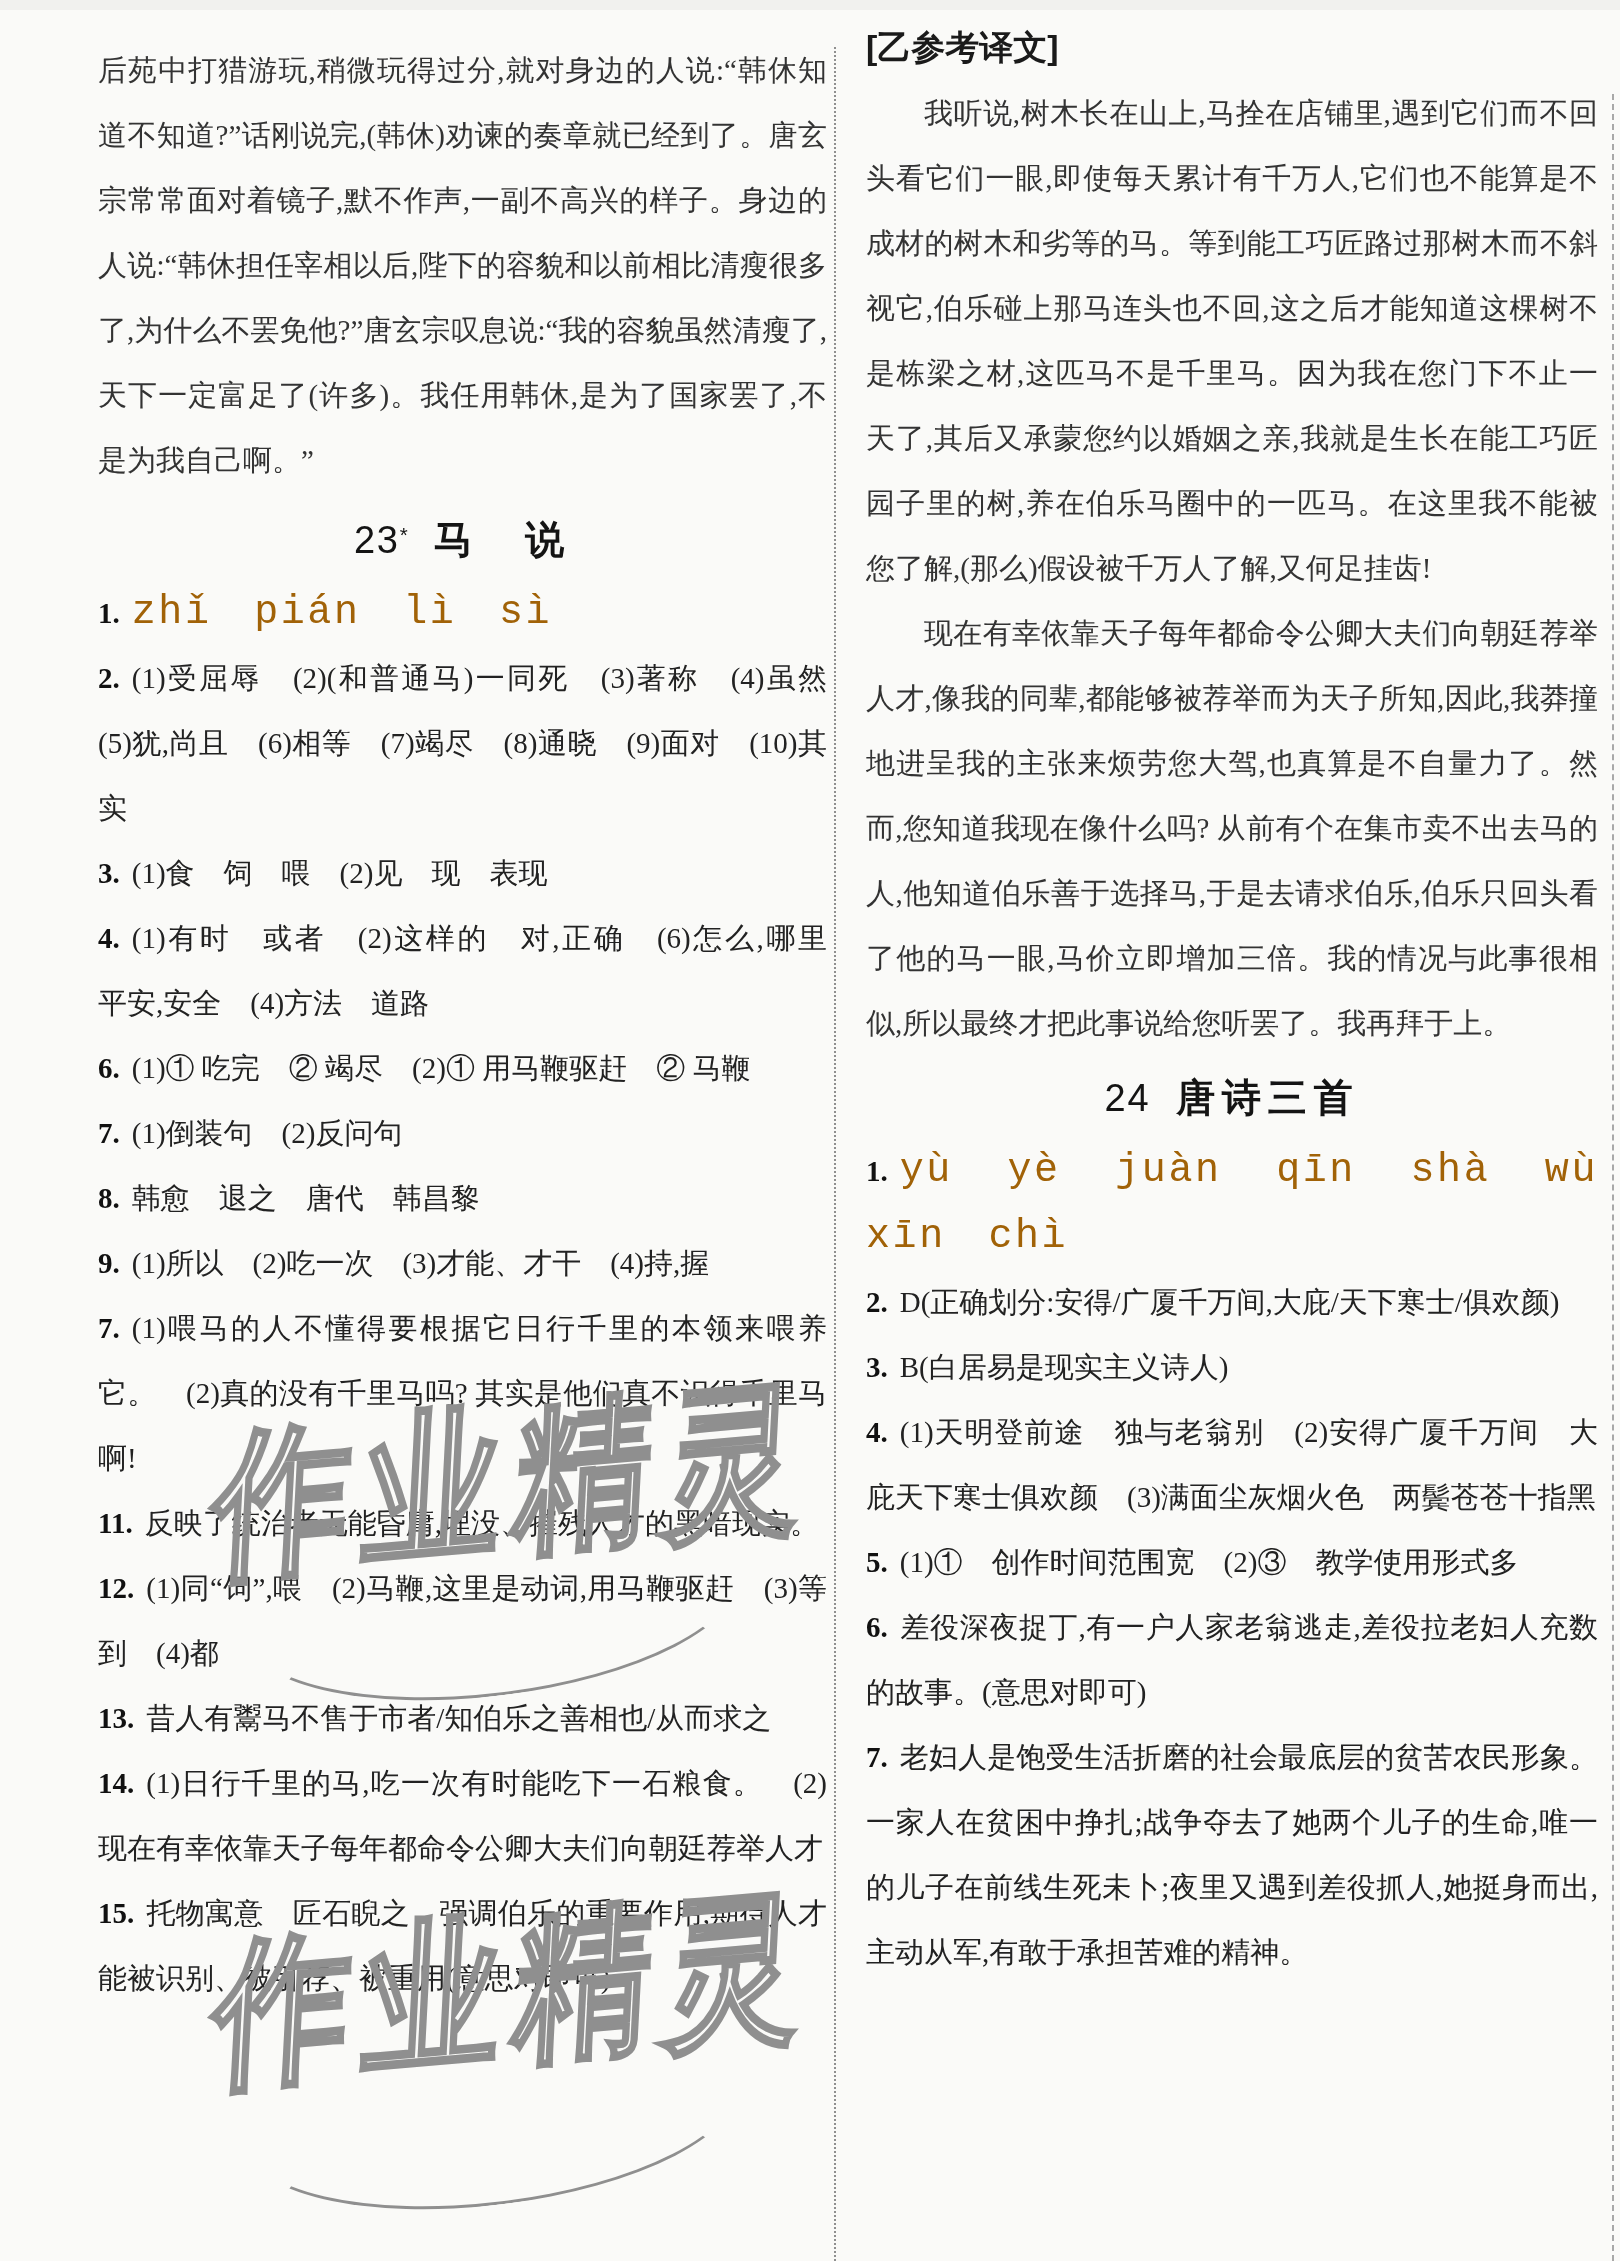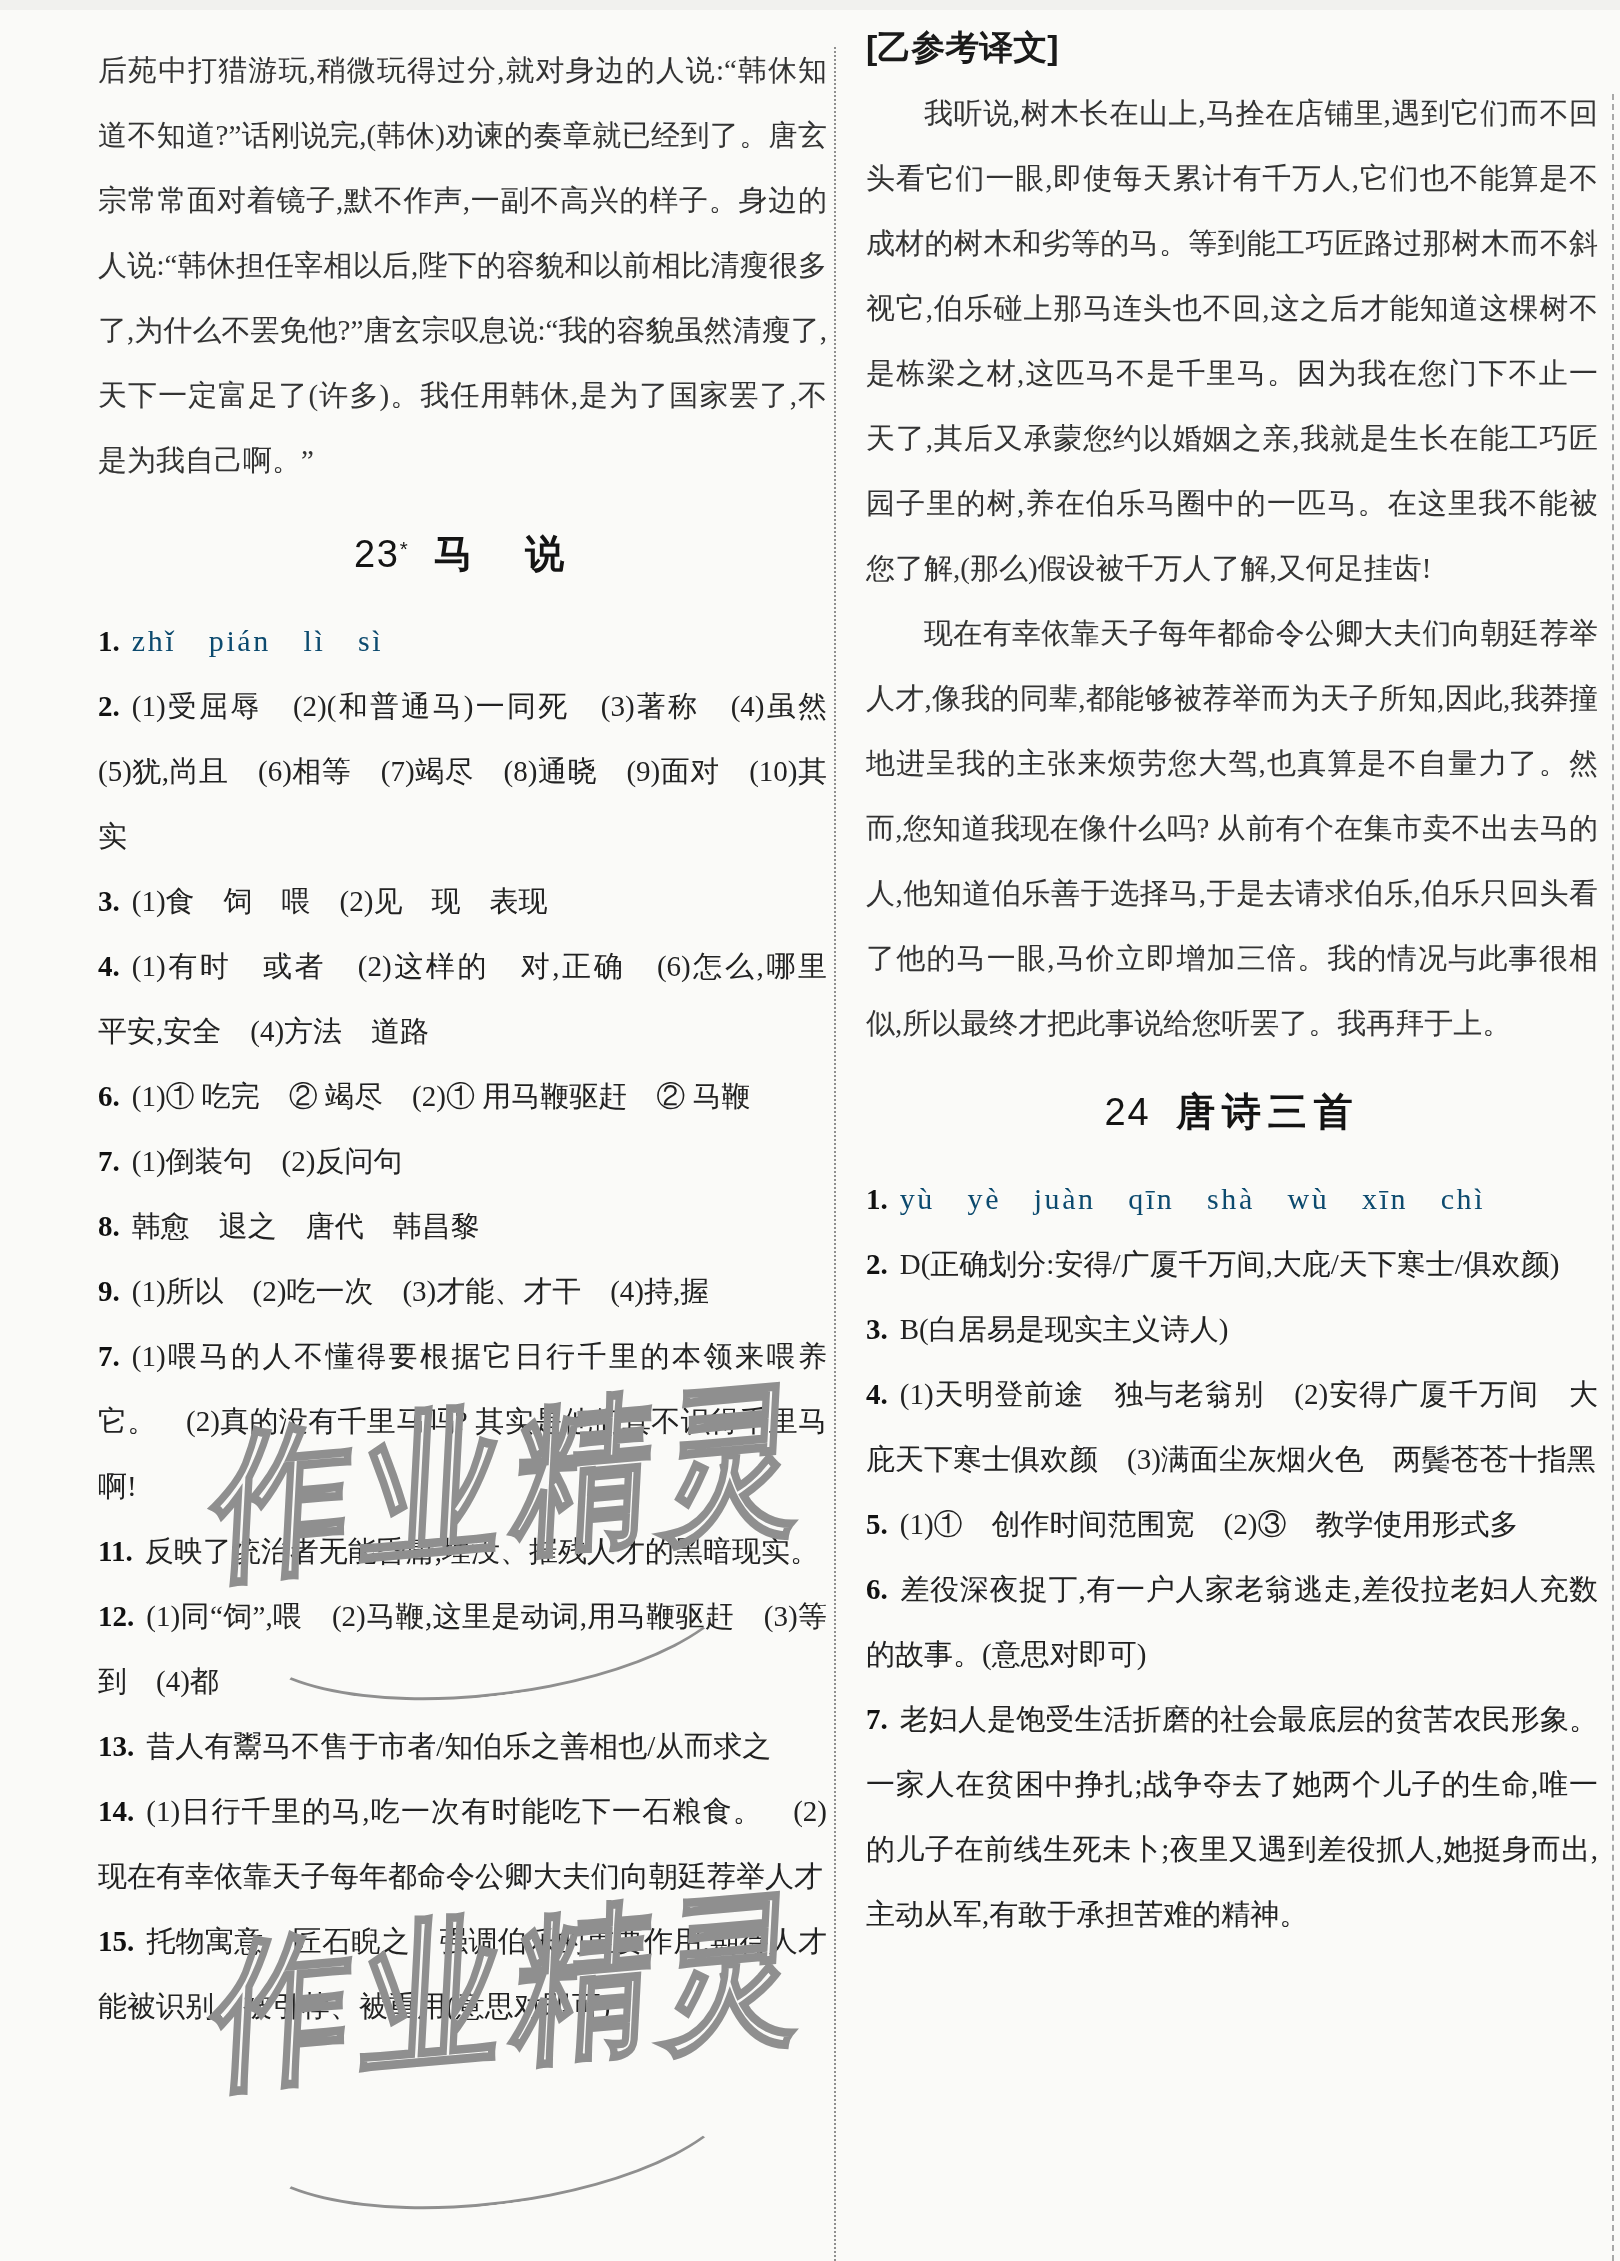--- a/index.html
+++ b/index.html
@@ -17,26 +17,26 @@
   .col-left{left:98px;width:729px;padding-top:26px;}
   .col-right{left:866px;width:732px;padding-top:6px;}
 
   .para{text-align:justify;margin:0;}
   .kai{color:#333;}
   .indent{text-indent:2em;}
 
   .item{text-align:justify;}
   .item-num{font-weight:bold;color:#111;margin-right:12px;}
   .pinyin .item-text{
-    font-family:Liberation Serif, serif;
-    letter-spacing:2.6px;font-size:30px;color:#0c4a6e;
+    font-family:Liberation Mono, monospace;
+    letter-spacing:2.6px;font-size:40px;color:#a16207;
   }
 
   .section-heading{
-    text-align:center;margin:22px 0 17px;line-height:68px;
+    text-align:center;margin:22px 0 17px;line-height:40px;
     font-family:"Liberation Sans","DejaVu Sans",sans-serif;color:#141414;
   }
   .heading-number{font-size:38px;font-weight:400;letter-spacing:1.7px;}
   .heading-star{font-size:20.5px;vertical-align:super;font-weight:400;}
   .heading-title{font-size:39px;font-weight:700;margin-left:26px;letter-spacing:6.8px;}
 
   .bracket-heading{
     font-family:"Liberation Sans","DejaVu Sans",sans-serif;
     font-weight:700;font-size:34px;line-height:55px;color:#1a1a1a;margin:1.7px 0 6.8px;
   }

